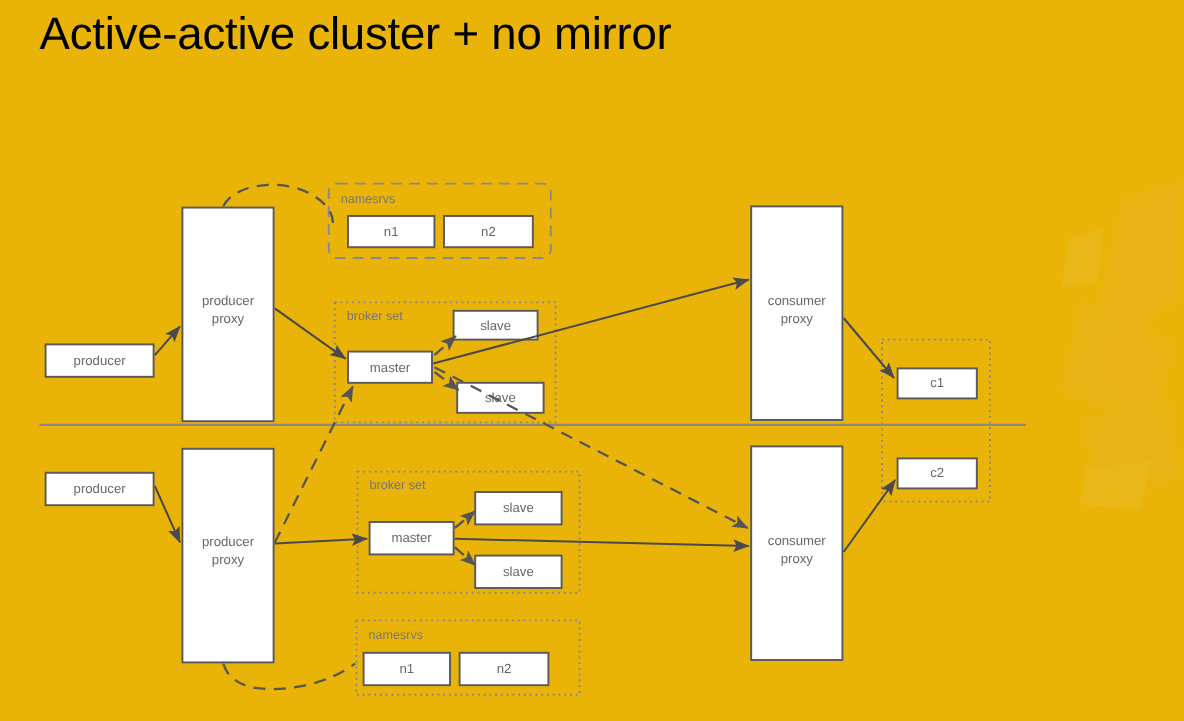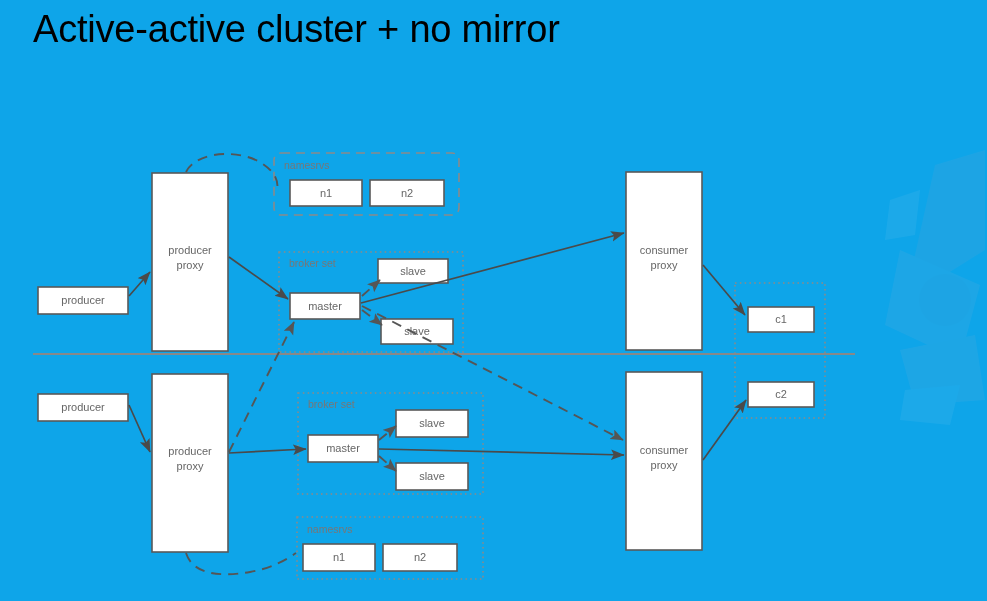--- a/index.html
+++ b/index.html
@@ -1,20 +1,20 @@
 <!DOCTYPE html>
 <html><head>
 <meta charset="utf-8">
 <style>
   html,body{margin:0;padding:0;background:#ffffff;}
   body{
     width:987px;height:601px;position:relative;overflow:hidden;
     font-family:"Liberation Sans", sans-serif;
   }
-  #slide{position:absolute;inset:0;background:#0ea5e9;}
+  #slide{position:absolute;inset:0;background:#eab308;}
   #title{
     position:absolute;left:33px;top:8px;
     font-size:38px;line-height:1.15;color:#000;
     font-family:"Liberation Sans", sans-serif;
     letter-spacing:-0.2px;white-space:nowrap;
   }
   #canvas{position:absolute;left:0;top:0;width:987px;height:601px;}
   .boxlabel{
     font-family:"Liberation Sans", sans-serif;
     font-size:11px;fill:#666;text-anchor:middle;

